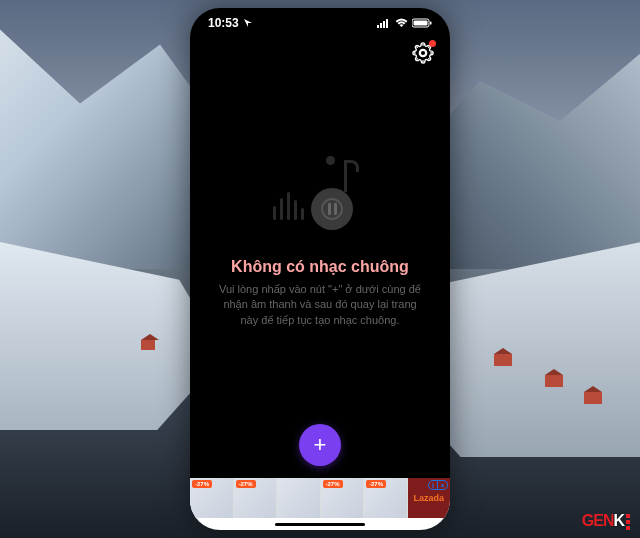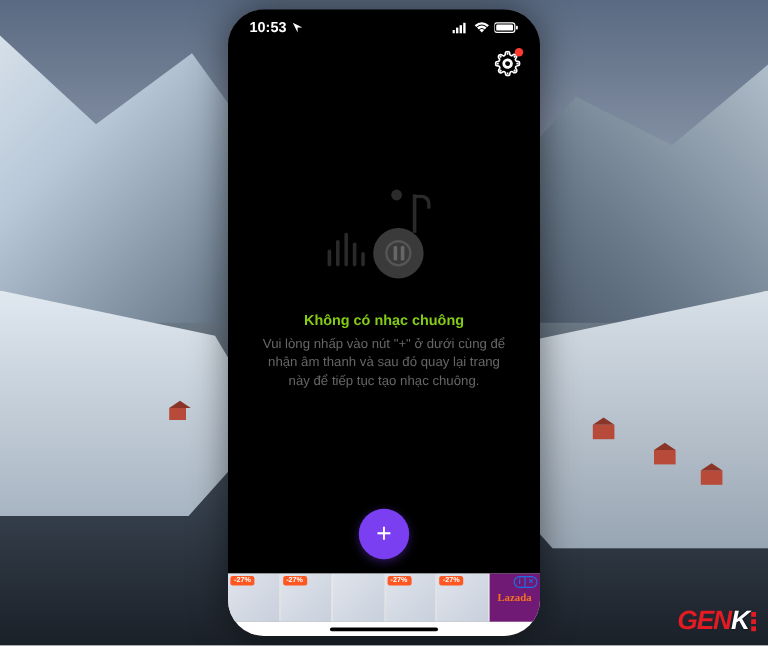--- a/index.html
+++ b/index.html
@@ -157,22 +157,22 @@
       border-radius: 0 8px 0 0;
     }
     .note-head {
       position: absolute;
       right: 40px; top: 6px;
       width: 9px; height: 9px;
       background: #2a2a2a;
       border-radius: 50%;
     }
     .empty-title {
-      color: #84cc16;
-      font-size: 12px;
+      color: #fca5a5;
+      font-size: 16px;
       font-weight: 600;
       margin-bottom: 6px;
       text-align: left;
     }
     .empty-text {
       color: #666;
       font-size: 11px;
       text-align: center;
       line-height: 1.4;
       padding: 0 8px;
@@ -200,21 +200,21 @@
       background: #fff;
       display: flex;
       position: relative;
     }
     .ad-item {
       flex: 1;
       border-right: 1px solid #ddd;
       background: linear-gradient(135deg, #e0e4ec 0%, #c8d0dc 100%);
       position: relative;
     }
-    .ad-item.last { border-right: none; background: #701a75; display:flex; align-items:center; justify-content:center;font-family:Liberation Serif, serif; }
+    .ad-item.last { border-right: none; background: #7f1d1d; display:flex; align-items:center; justify-content:center; }
     .ad-discount {
       position: absolute;
       top: 2px; left: 2px;
       background: #ff5722;
       color: #fff;
       font-size: 6px;
       padding: 1px 3px;
       border-radius: 2px;
       font-weight: 600;
     }
@@ -237,23 +237,22 @@
     }
     .home-bar {
       width: 90px; height: 3px;
       background: #000;
       border-radius: 2px;
     }
     .watermark {
       position: absolute;
       bottom: 8px; right: 10px;
       font-family: Arial, sans-serif;
-      font-size: 22px;
+      font-size: 16px;
       font-weight: 900;
-      font-style: italic;
       letter-spacing: -1px;
     }
     .wm-gen { color: #e31b23; }
     .wm-k { color: #fff; text-shadow: 0 0 2px #000; }
     .wm-dots { display: inline-flex; flex-direction: column; gap: 2px; margin-left: 2px; vertical-align: middle; }
     .wm-dots span { width: 4px; height: 4px; background: #e31b23; }
   </style>
 </head>
 <body>
 

